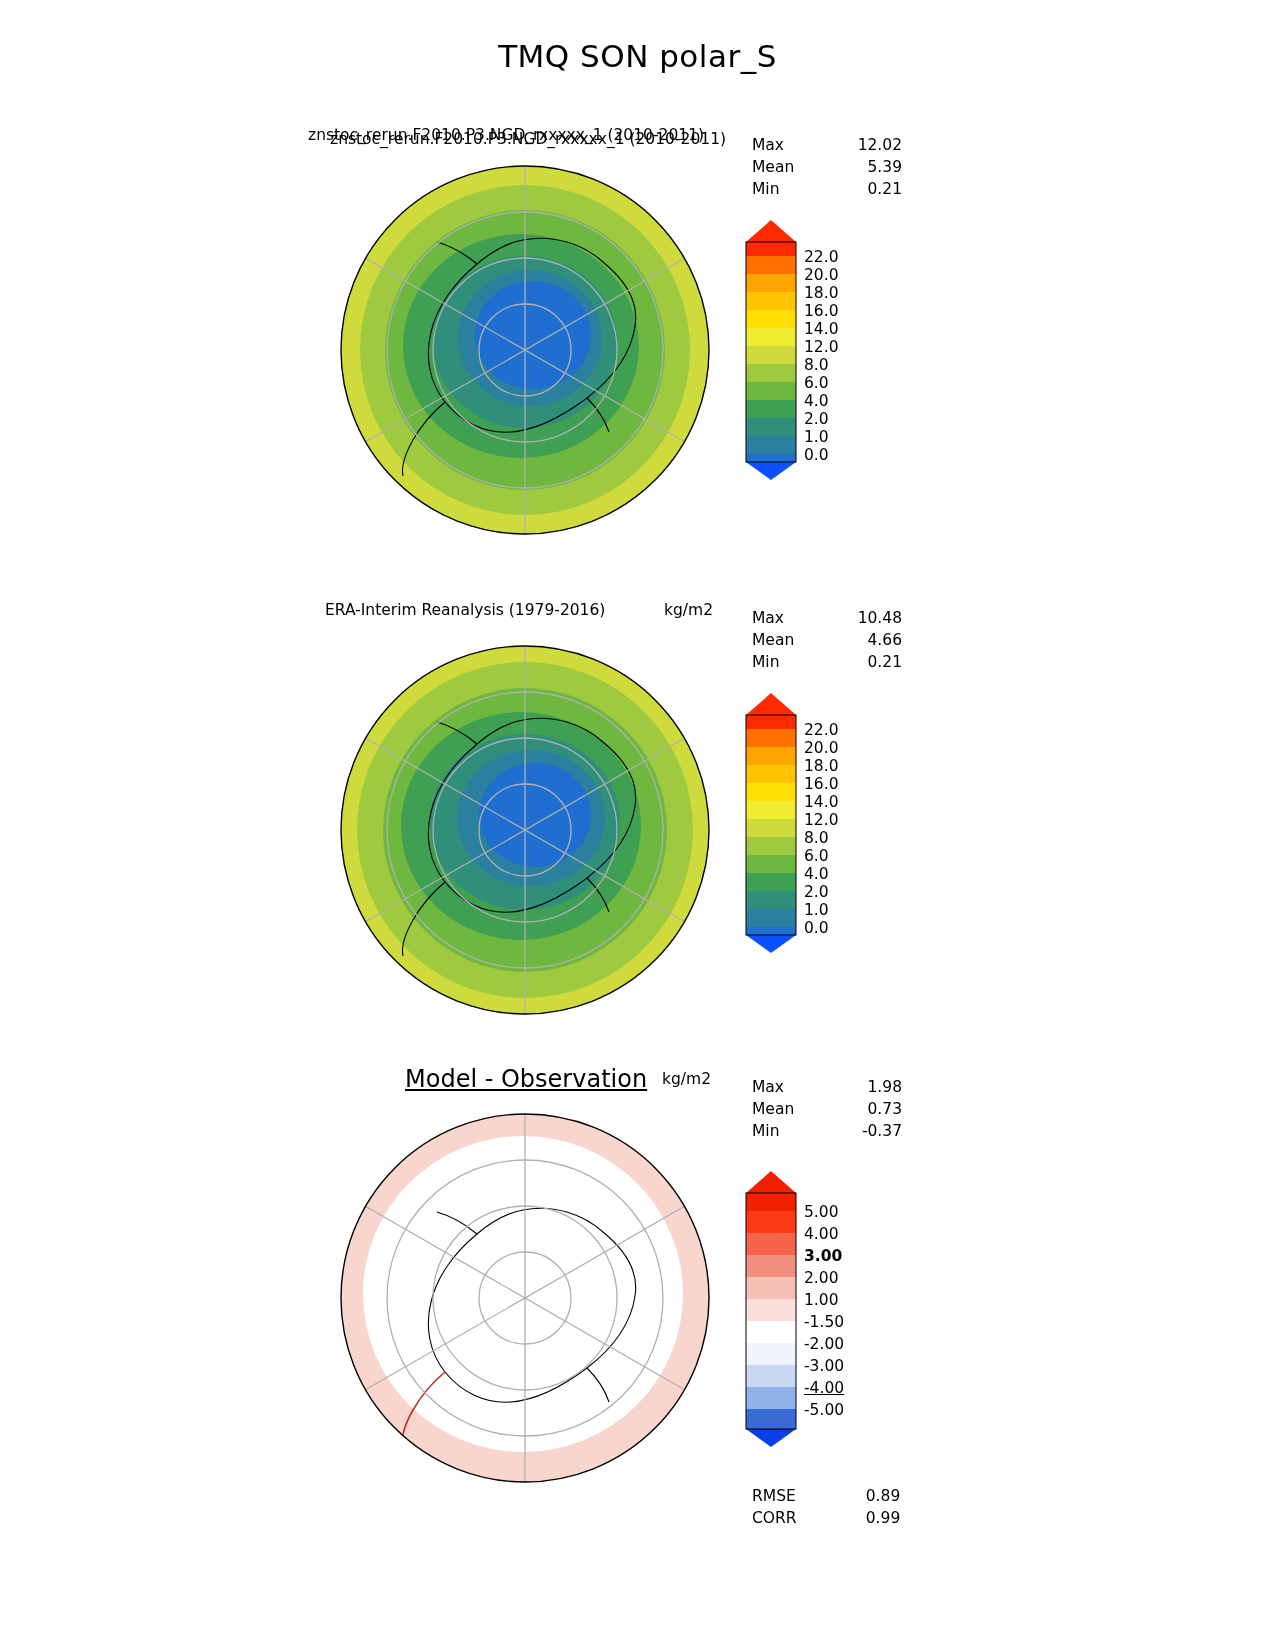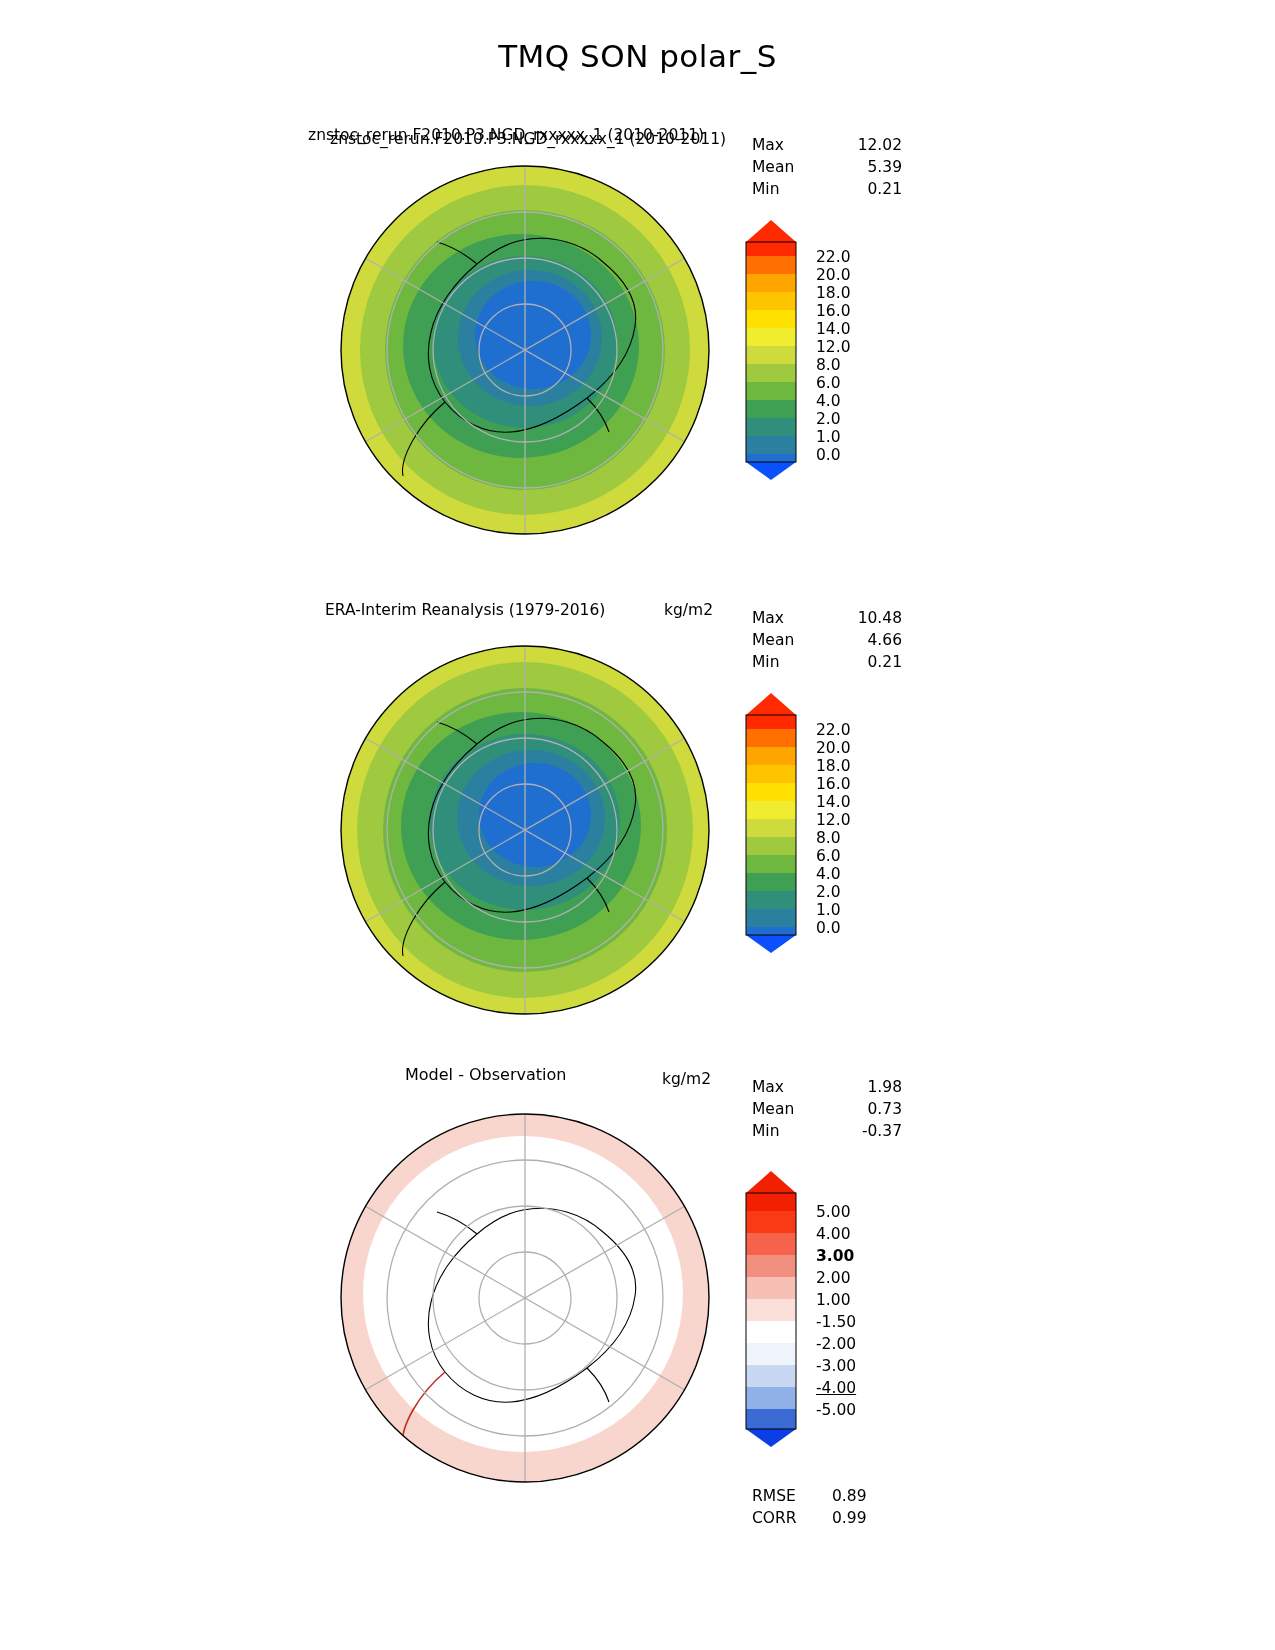--- a/index.html
+++ b/index.html
@@ -29,21 +29,22 @@
     left: 0;
     width: 1183px;
   }
   
   .panel-title {
     position: absolute;
     font-size: 15.5px;
     white-space: nowrap;
   }
   .panel-title.big {
-    font-size: 16px;
+    font-size: 24px;
+    text-decoration: underline;
   }
   .units {
     position: absolute;
     font-size: 15.5px;
     white-space: nowrap;
   }
   
   .stats {
     position: absolute;
     font-size: 15.5px;
@@ -80,31 +81,30 @@
   .cbar svg { display: block; }
   .cbar-labels {
     position: absolute;
     left: 62px;
     top: 0;
     font-size: 15.5px;
   }
   .cbar-labels div {
     position: absolute;
     white-space: nowrap;
-    margin-left: 12px;
   }
   
   .footer-stats {
     position: absolute;
     font-size: 15.5px;
     line-height: 22px;
   }
   .footer-stats .row { position: relative; height: 22px; }
   .footer-stats .lbl { position: absolute; left: 0; top: 0; }
-  .footer-stats .val { position: absolute; left: 80px; top: 0; width: 70px; text-align: left; }
+  .footer-stats .val { position: absolute; left: 96px; top: 0; width: 70px; text-align: center; }
 </style>
 </head>
 <body>
 
 <div class="page-title">TMQ SON polar_S</div>
 
 <div class="panel" style="top:0;height:560px;">
 
   <div class="panel-title" style="left:308px;top:126px;">znstoc_rerun.F2010.P3.NGD_rxxxxx_1 (2010-2011)</div>
   <div class="panel-title" style="left:330px;top:130px;">znstoc_rerun.F2010.P3.NGD_rxxxxx_1 (2010-2011)</div>

